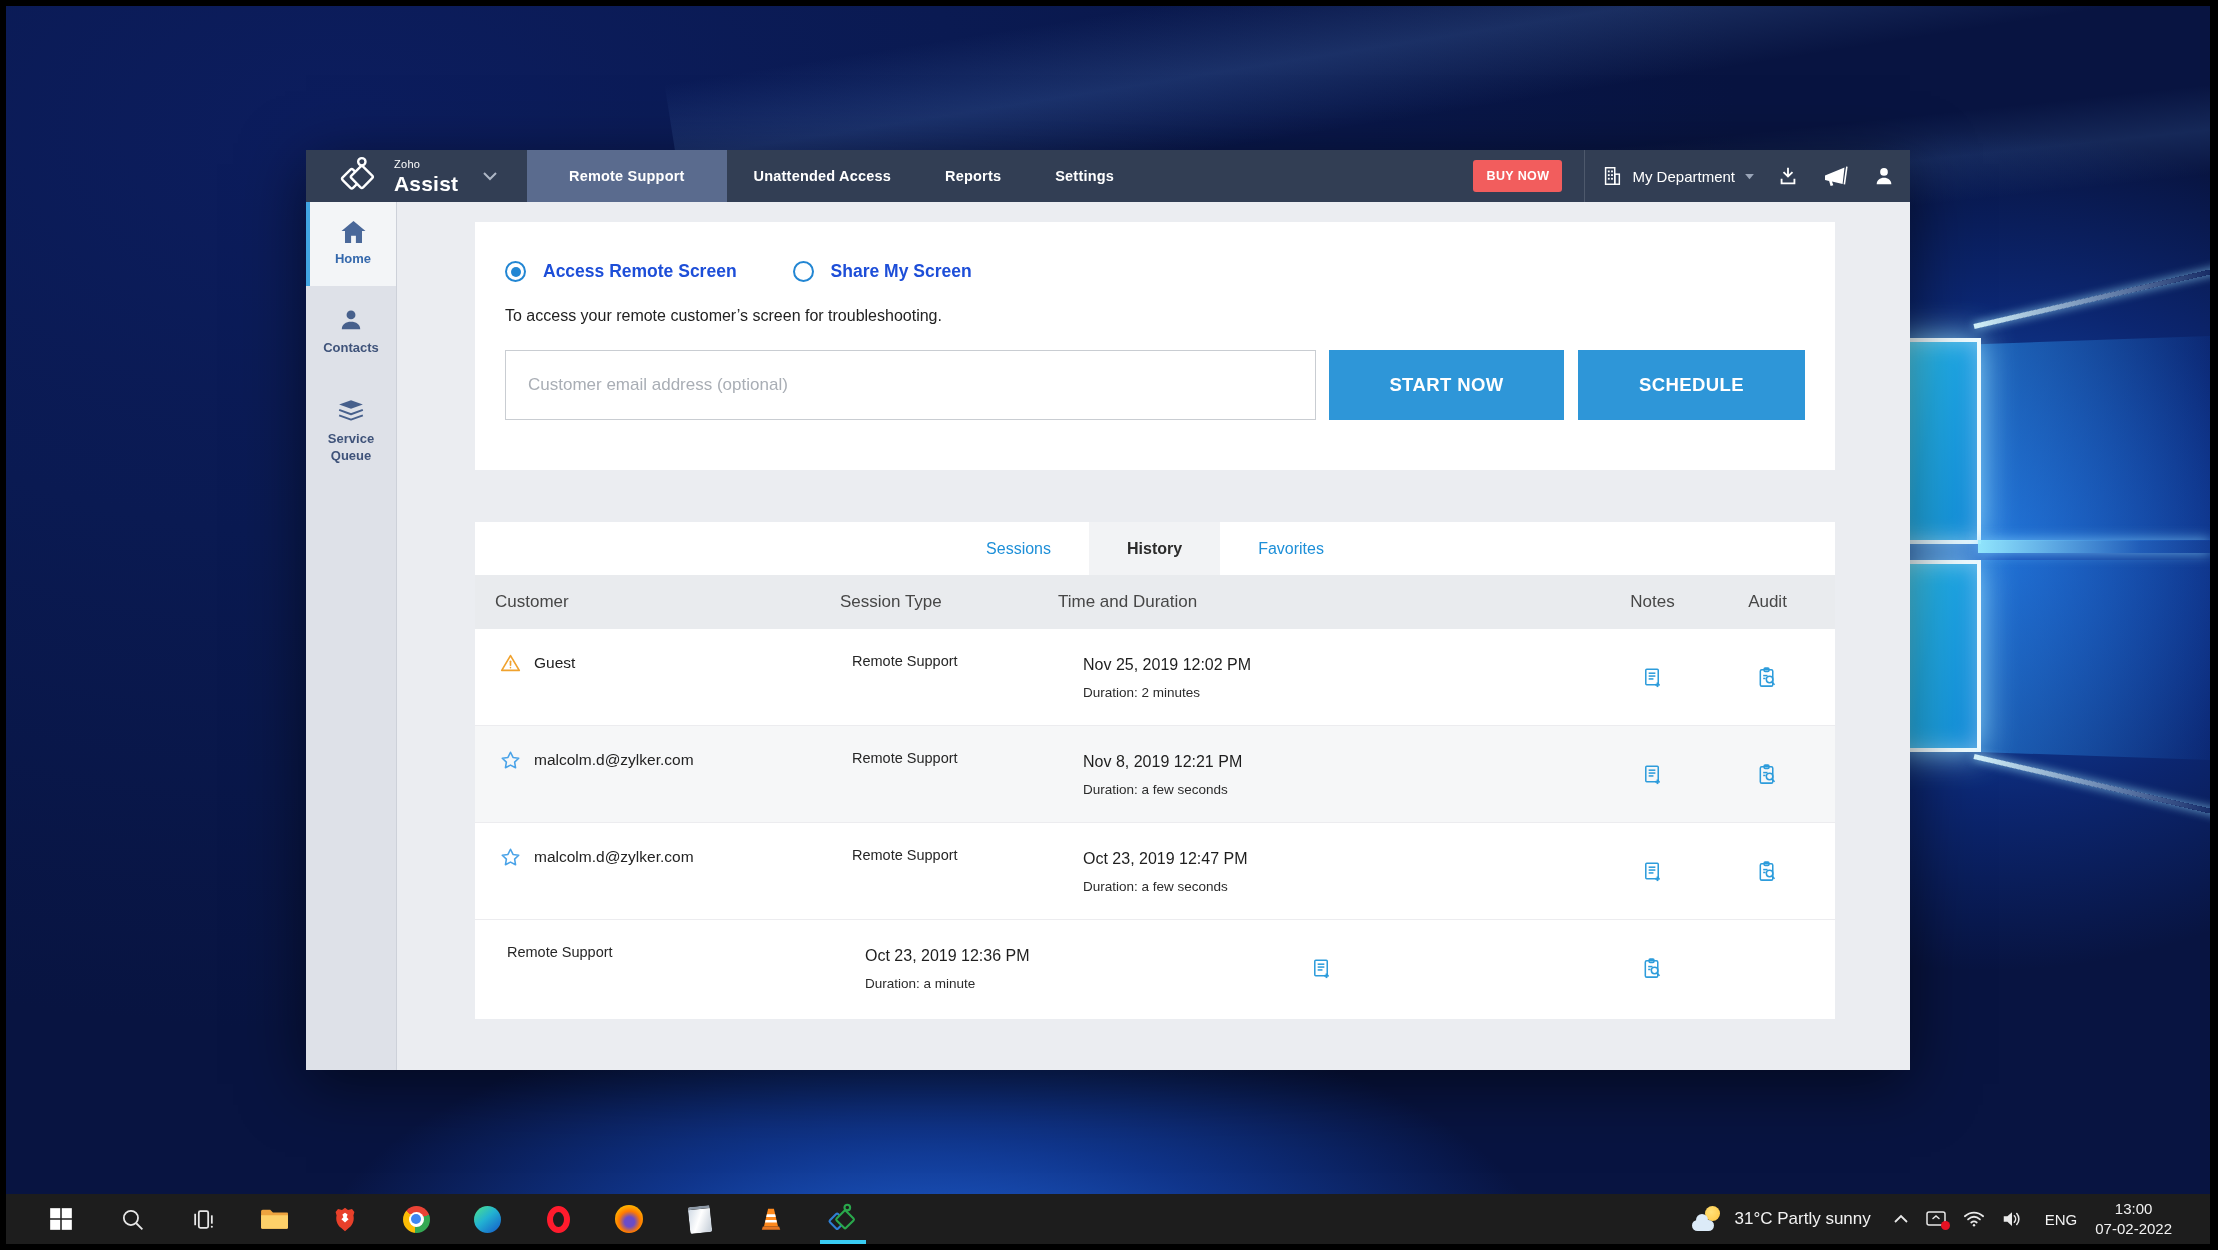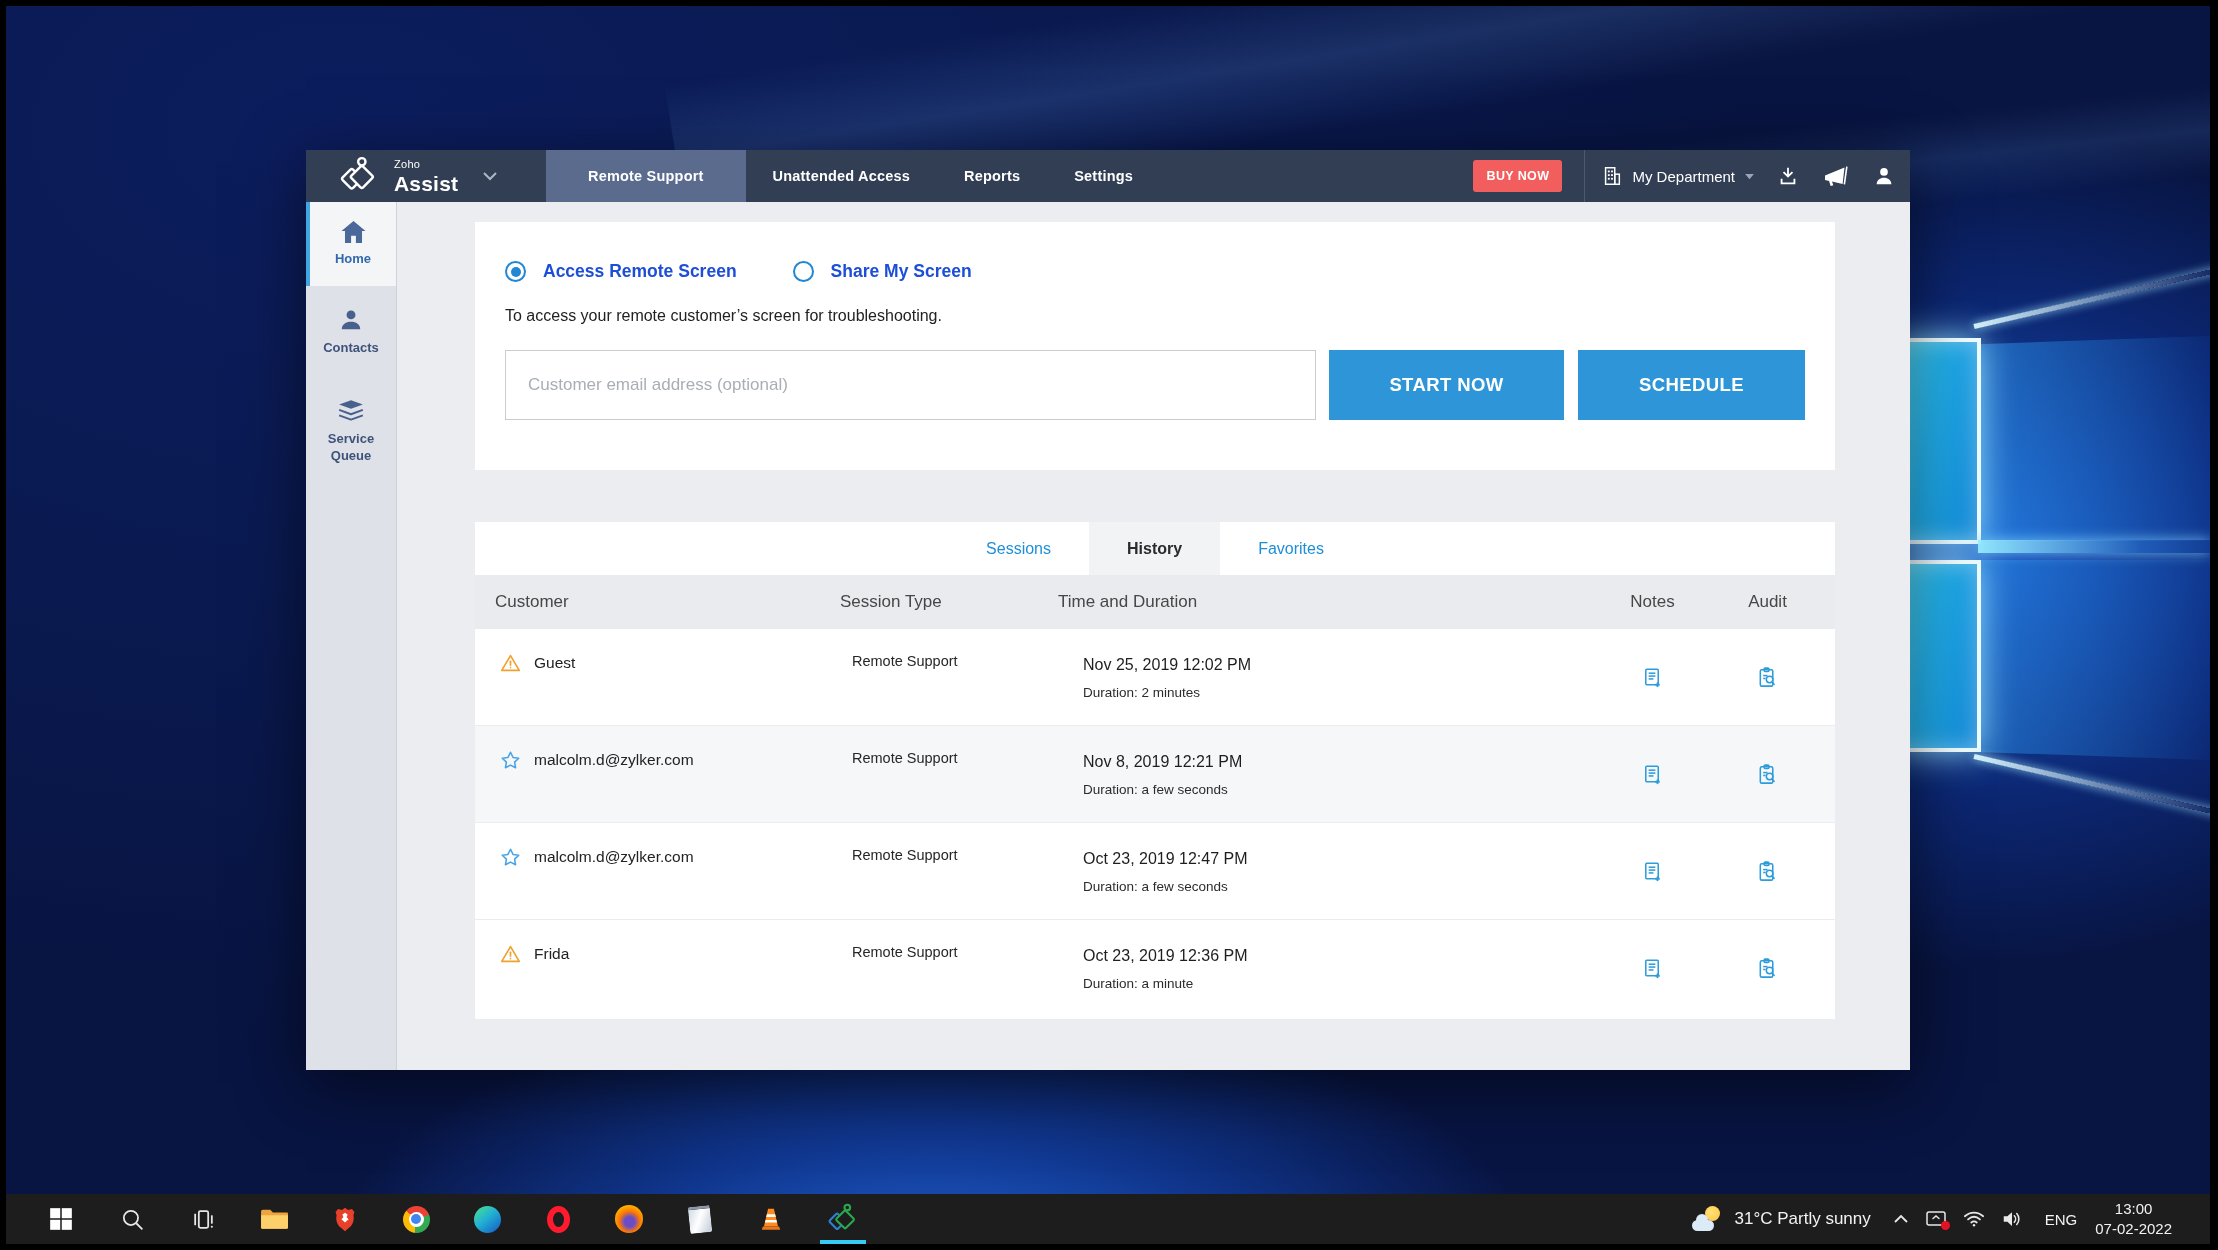--- a/index.html
+++ b/index.html
@@ -40,21 +40,21 @@
     transform:rotate(-13deg); transform-origin:left center; box-shadow:0 0 10px rgba(160,230,255,.9); }
   .hero-beam-bot { position:absolute; left:1968px; top:748px; width:260px; height:5px;
     background:linear-gradient(to right, rgba(220,250,255,.95), rgba(120,200,255,0));
     transform:rotate(13deg); transform-origin:left center; box-shadow:0 0 10px rgba(160,230,255,.9); }
 
   
   .app-window { position:absolute; left:300px; top:144px; width:1604px; height:920px;
     background:#ebedf1; box-shadow:0 14px 60px rgba(0,0,0,.55); display:flex; flex-direction:column; }
 
   .navbar { height:52px; background:#323e54; display:flex; align-items:stretch; flex:none; }
-  .brand { width:240px; display:flex; align-items:center; padding-left:32px; flex:none; }
+  .brand { width:221px; display:flex; align-items:center; padding-left:32px; flex:none; }
   .brand-text { margin-left:12px; color:#fff; line-height:1; }
   .brand-zoho { font-size:11px; letter-spacing:.3px; margin-bottom:3px; }
   .brand-assist { font-size:21px; font-weight:bold; letter-spacing:.2px; }
   .brand-caret { margin-left:24px; color:#aeb7c6; }
   .nav-tabs { display:flex; align-items:stretch; }
   .nav-tab { display:flex; align-items:center; padding:0 27px; color:#fff; font-size:14.5px;
     font-weight:bold; letter-spacing:.2px; cursor:default; }
   .nav-tab.active { background:#5a6b8e; padding:0 42px; }
   .nav-right { margin-left:auto; display:flex; align-items:center; padding-right:15px; }
   .buy-now { background:#f25d5d; color:#fff; font-size:12.5px; font-weight:bold; letter-spacing:.4px;
@@ -427,31 +427,20 @@
           <line x1="7.5" y1="10" x2="12" y2="10"></line>
                         <line x1="7.5" y1="13" x2="10" y2="13"></line>
           <circle cx="14.2" cy="14" r="3.4"></circle>
                         <line x1="16.6" y1="16.8" x2="19.4" y2="19.6"></line>
         </svg>
       </span>
     </div>
   </div>
 
   <div class="t-grid t-row">
-    <div class="cell c-customer">
-      <span class="row-icon icon-warning">
-        <svg width="21" height="20" viewBox="0 0 24 22" fill="none" stroke="#f0a22e" stroke-width="1.9" stroke-linejoin="round">
-          <path d="M12 2.5 22 19.5H2z"></path>
-          <line x1="12" y1="9" x2="12" y2="13.5" stroke-linecap="round"></line>
-          <circle cx="12" cy="16.3" r="0.9" fill="#f0a22e" stroke="none"></circle>
-        </svg>
-      </span>
-
-      <span class="cust-name">Frida</span>
-    </div>
     <div class="cell c-type">Remote Support</div>
     <div class="cell c-time">
       <div class="time-main">Oct 23, 2019 12:36 PM</div>
       <div class="time-dur">Duration: a minute</div>
     </div>
     <div class="cell c-notes">
       <span class="act-icon">
         <svg width="23" height="23" viewBox="0 0 24 24" fill="none" stroke="#2d9cdb" stroke-width="1.6">
           <rect x="5" y="3.5" width="13" height="16" rx="1"></rect>
           <line x1="8" y1="7.5" x2="15" y2="7.5"></line>

